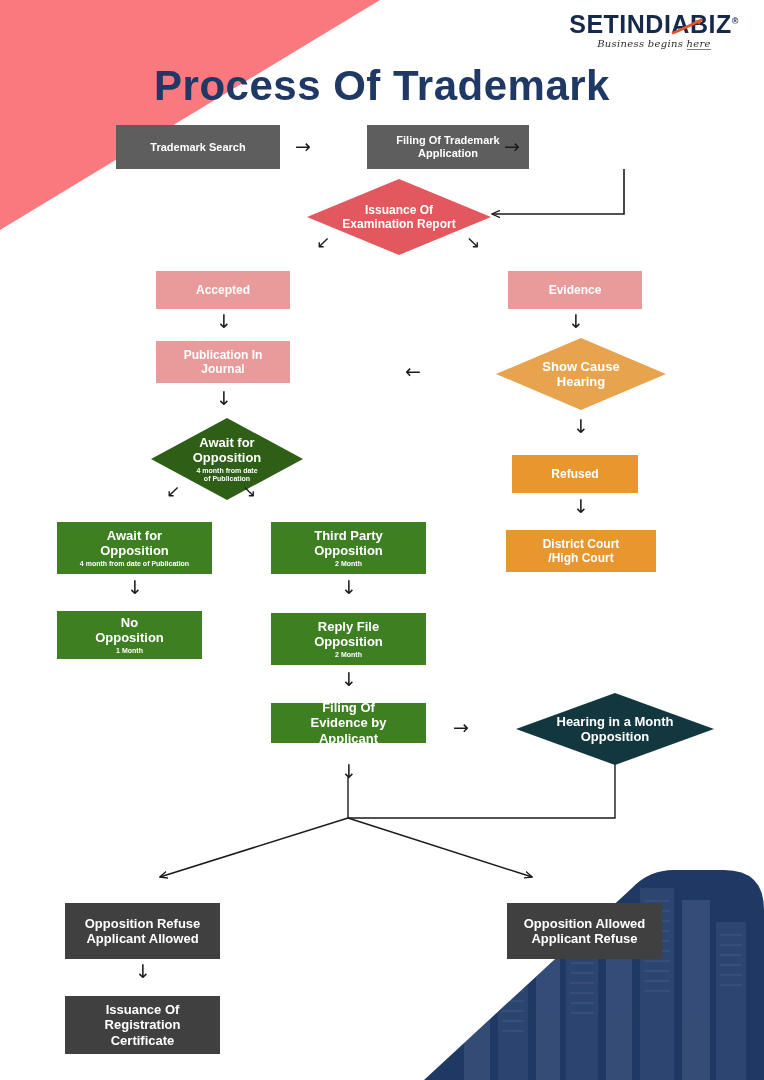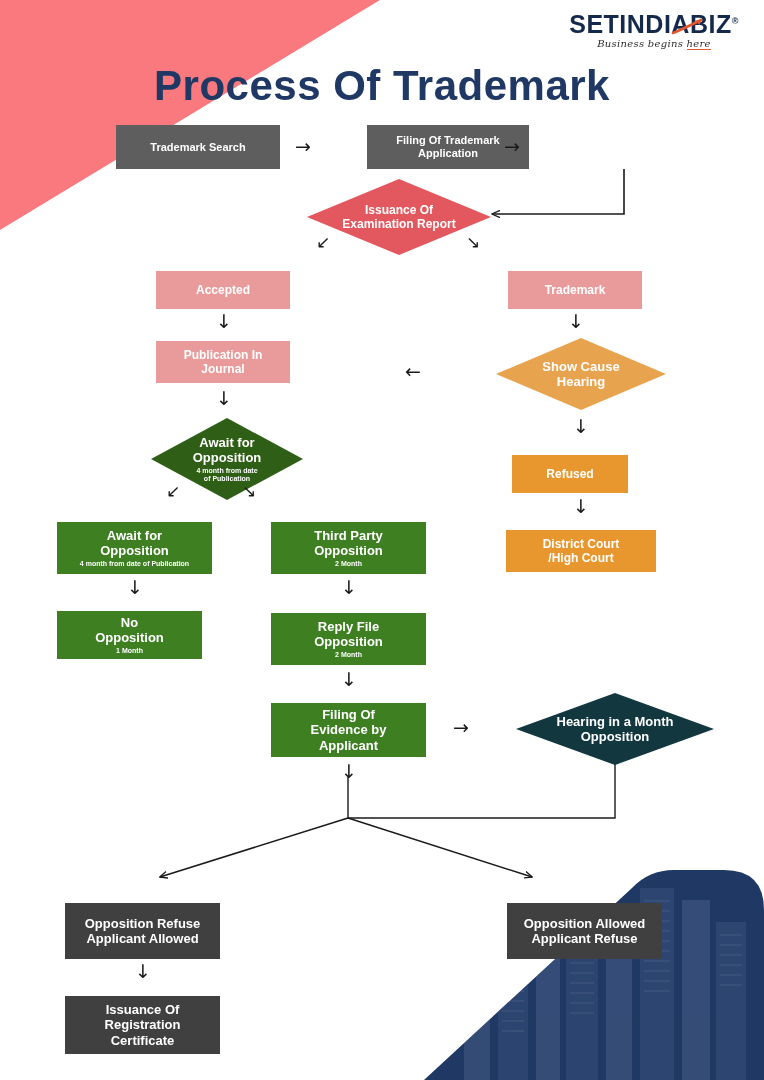--- a/index.html
+++ b/index.html
@@ -262,21 +262,21 @@
   </div>
   <div class="arrow-glyph" style="left:316px; top:234px; font-size:17px;">↙</div>
   <div class="arrow-glyph" style="left:466px; top:234px; font-size:17px;">↘</div>
 
   <div class="node pink" style="left:156px; top:271px; width:134px; height:38px;">
     <span style="white-space:pre-line">Accepted</span>
   </div>
   <div class="arrow-glyph" style="left:216px; top:312px;">↓</div>
 
   <div class="node pink" style="left:508px; top:271px; width:134px; height:38px;">
-    <span style="white-space:pre-line">Trademark</span>
+    <span style="white-space:pre-line">Evidence</span>
   </div>
   <div class="arrow-glyph" style="left:568px; top:312px;">↓</div>
 
   <div class="node pink" style="left:156px; top:341px; width:134px; height:42px;">
     <span style="white-space:pre-line">Publication In
 Journal</span>
   </div>
 
   <div class="arrow-glyph" style="left:405px; top:362px;">←</div>
 
@@ -289,21 +289,21 @@
   <div class="arrow-glyph" style="left:216px; top:389px;">↓</div>
   <div class="diamond d-green" style="left:151px; top:418px; width:152px; height:82px;">
     <span style="white-space:pre-line">Await for
 Opposition</span>
     <span class="sub" style="white-space:pre-line">4 month from date
 of Publication</span>
   </div>
   <div class="arrow-glyph" style="left:166px; top:483px; font-size:17px;">↙</div>
   <div class="arrow-glyph" style="left:242px; top:483px; font-size:17px;">↘</div>
 
-  <div class="node orange" style="left:512px; top:455px; width:116px; height:38px;">
+  <div class="node orange" style="left:512px; top:455px; width:126px; height:38px;">
     <span style="white-space:pre-line">Refused</span>
   </div>
   <div class="arrow-glyph" style="left:573px; top:497px;">↓</div>
 
   <div class="node green" style="left:57px; top:522px; width:155px; height:52px;">
     <span style="white-space:pre-line">Await for
 Opposition</span>
     <span class="sub" style="white-space:pre-line">4 month from date of Publication</span>
   </div>
   <div class="arrow-glyph" style="left:127px; top:578px;">↓</div>
@@ -326,21 +326,21 @@
     <span class="sub" style="white-space:pre-line">1 Month</span>
   </div>
 
   <div class="node green" style="left:271px; top:613px; width:155px; height:52px;">
     <span style="white-space:pre-line">Reply File
 Opposition</span>
     <span class="sub" style="white-space:pre-line">2 Month</span>
   </div>
   <div class="arrow-glyph" style="left:341px; top:670px;">↓</div>
 
-  <div class="node green" style="left:271px; top:703px; width:155px; height:54px;">
+  <div class="node green" style="left:271px; top:703px; width:155px; height:40px;">
     <span style="white-space:pre-line">Filing Of
 Evidence by
 Applicant</span>
   </div>
   <div class="arrow-glyph" style="left:453px; top:718px;">→</div>
   <div class="arrow-glyph" style="left:341px; top:762px;">↓</div>
 
   <div class="diamond d-teal" style="left:516px; top:693px; width:198px; height:72px;">
     <span style="white-space:pre-line">Hearing in a Month
 Opposition</span>

